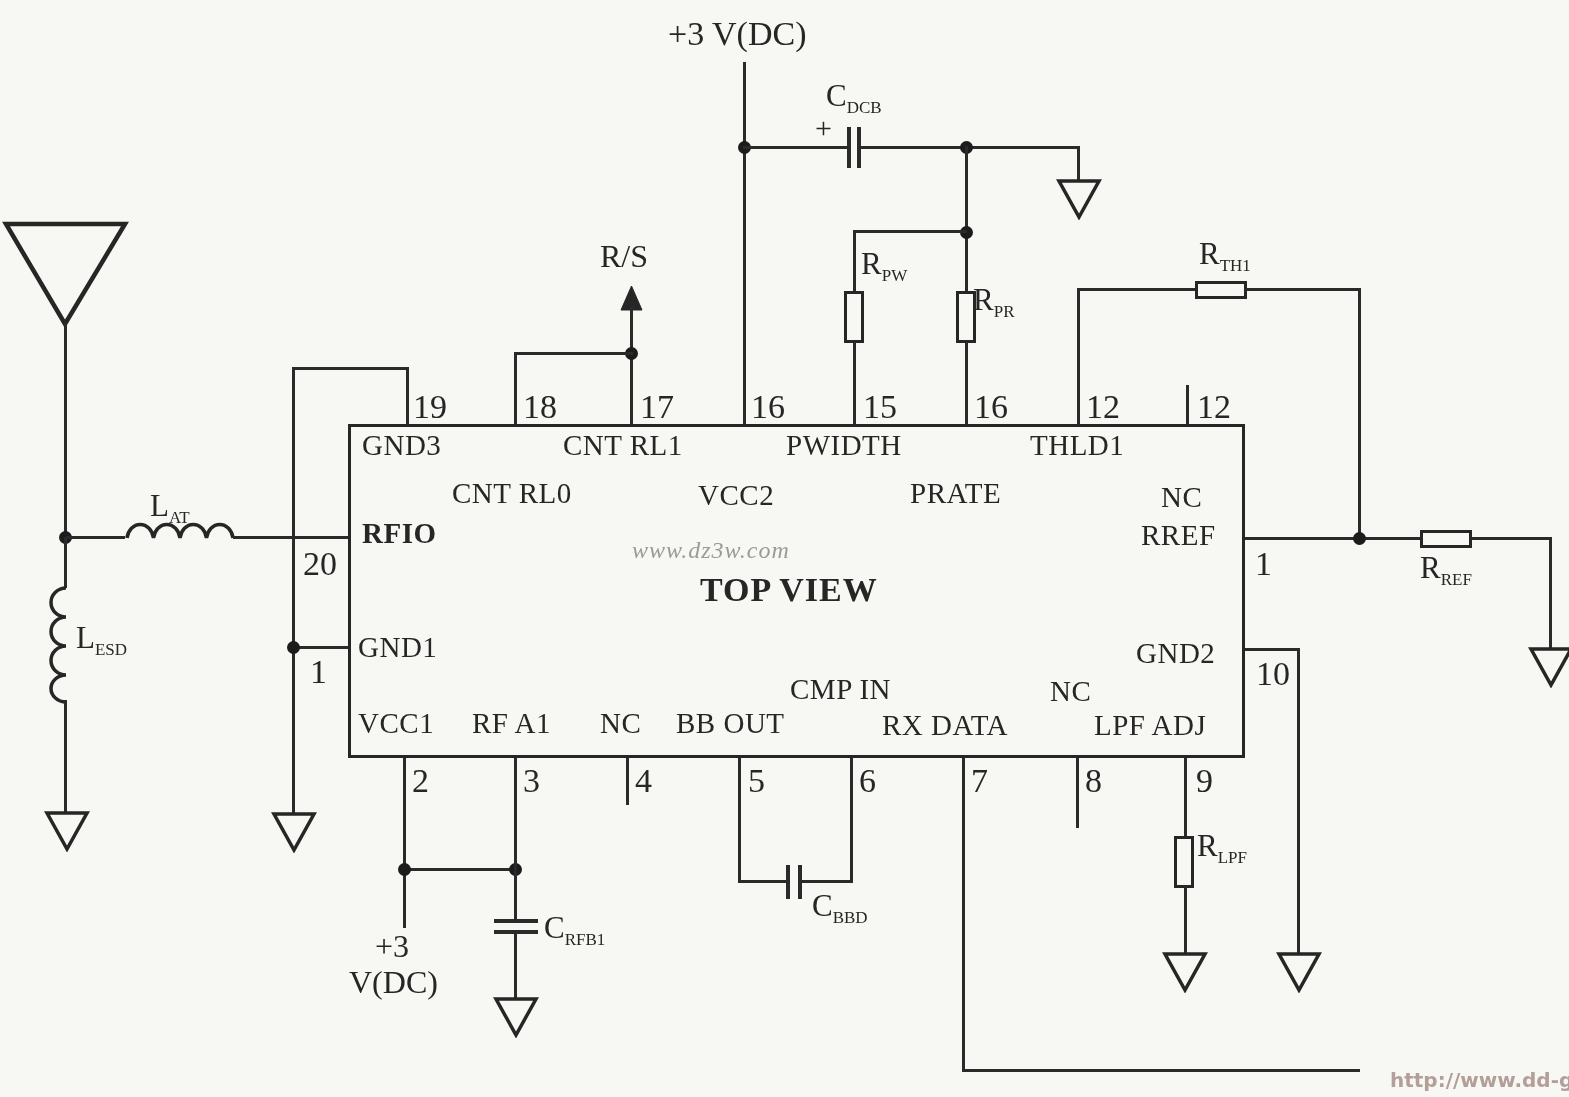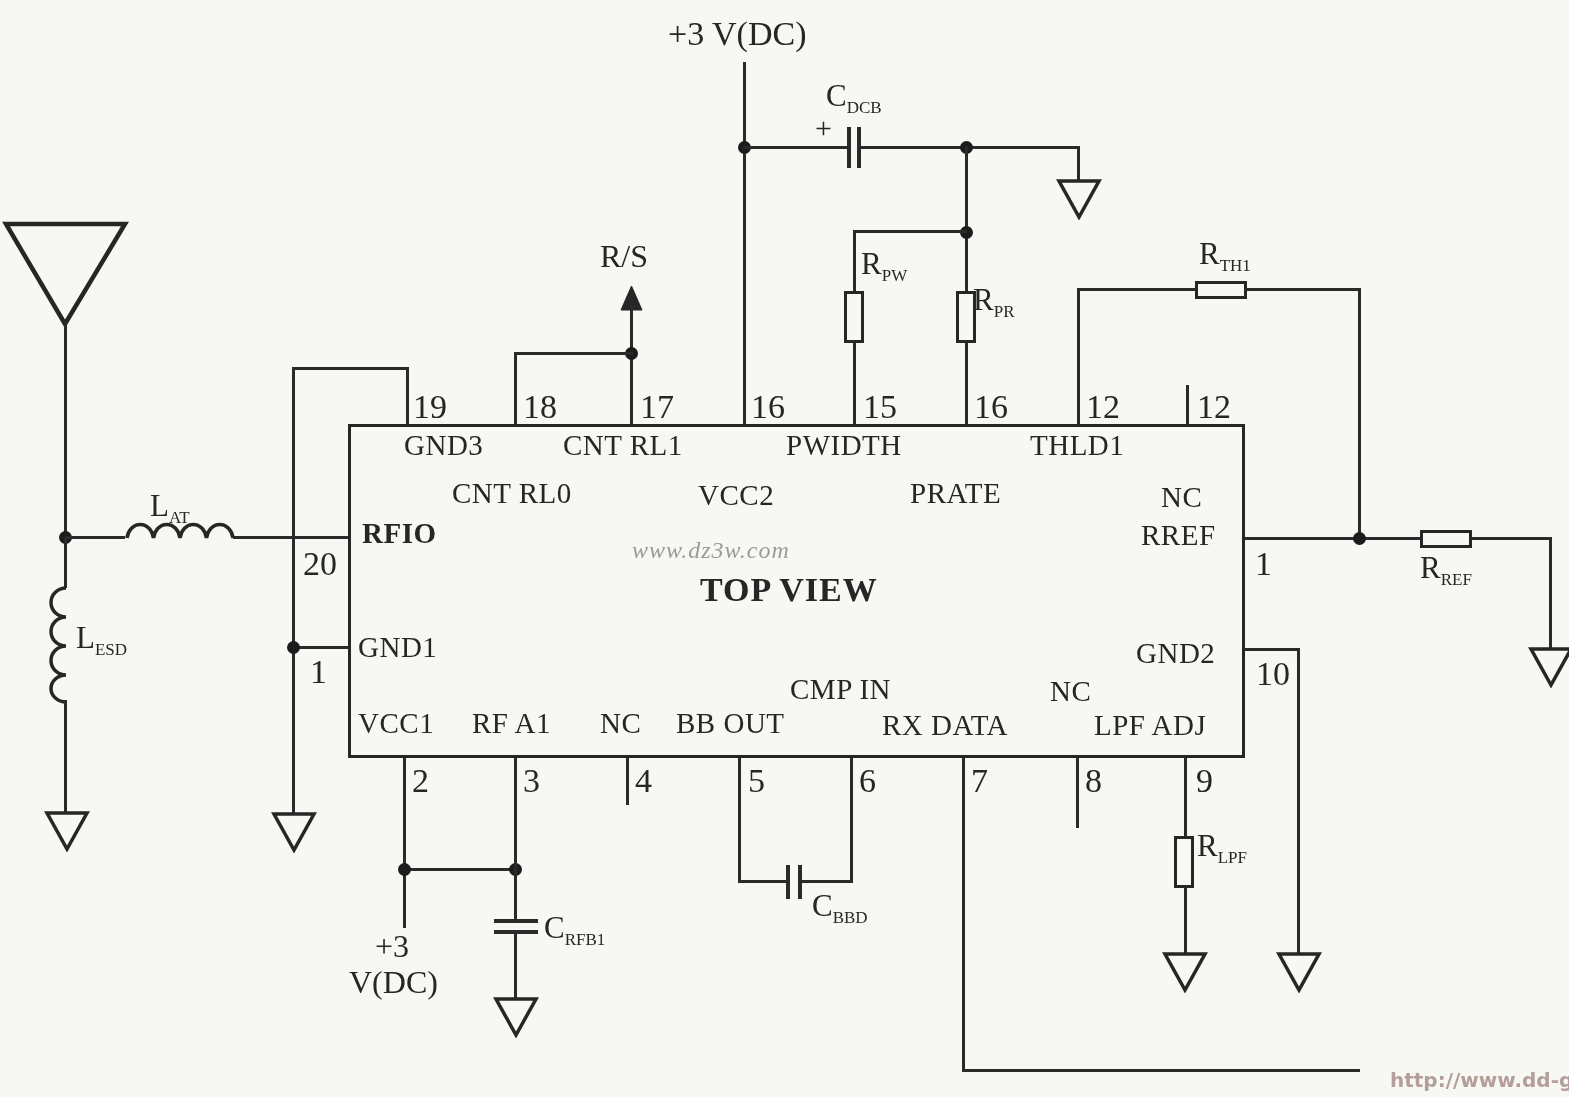--- a/index.html
+++ b/index.html
@@ -106,21 +106,21 @@
   <div class="lbl pinnum" style="left:1197px;top:389px;">12</div>
   <div class="wire" style="left:1186px;top:385px;width:3px;height:39px;"></div>
 
   <div class="wire" style="left:1077px;top:288px;width:3px;height:136px;"></div>
   <div class="wire" style="left:1077px;top:288px;width:120px;height:3px;"></div>
   <div class="resh" style="left:1195px;top:281px;"></div>
   <div class="wire" style="left:1245px;top:288px;width:116px;height:3px;"></div>
   <div class="wire" style="left:1358px;top:288px;width:3px;height:253px;"></div>
   <div class="lbl cmp" style="left:1199px;top:238px;"><span>R</span><sub>TH1</sub></div>
 
-  <div class="lbl iclbl" style="left:362px;top:430px;margin-left:42px;">GND3</div>
+  <div class="lbl iclbl" style="left:362px;top:430px;">GND3</div>
   <div class="lbl iclbl" style="left:563px;top:430px;">CNT RL1</div>
   <div class="lbl iclbl" style="left:786px;top:430px;">PWIDTH</div>
   <div class="lbl iclbl" style="left:1030px;top:430px;">THLD1</div>
   <div class="lbl iclbl" style="left:452px;top:478px;">CNT RL0</div>
   <div class="lbl iclbl" style="left:698px;top:480px;">VCC2</div>
   <div class="lbl iclbl" style="left:910px;top:478px;">PRATE</div>
   <div class="lbl iclbl" style="left:1161px;top:482px;">NC</div>
   <div class="lbl iclbl" style="left:362px;top:518px;font-weight:bold;">RFIO</div>
   <div class="lbl iclbl" style="left:1141px;top:520px;">RREF</div>
   <div class="lbl iclbl" style="left:358px;top:632px;">GND1</div>

